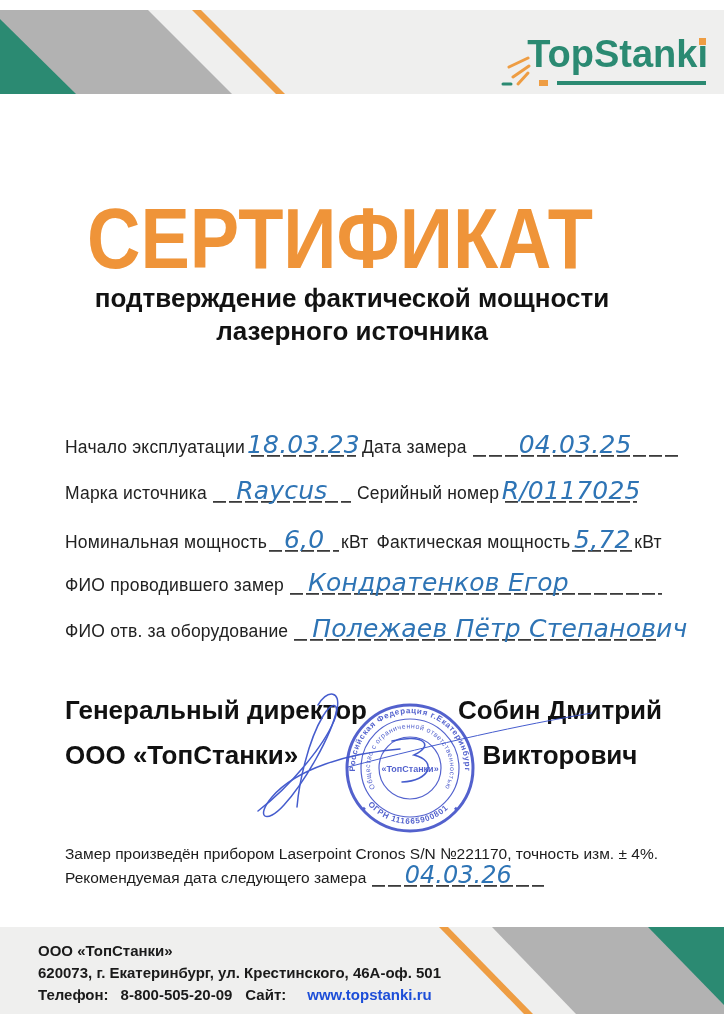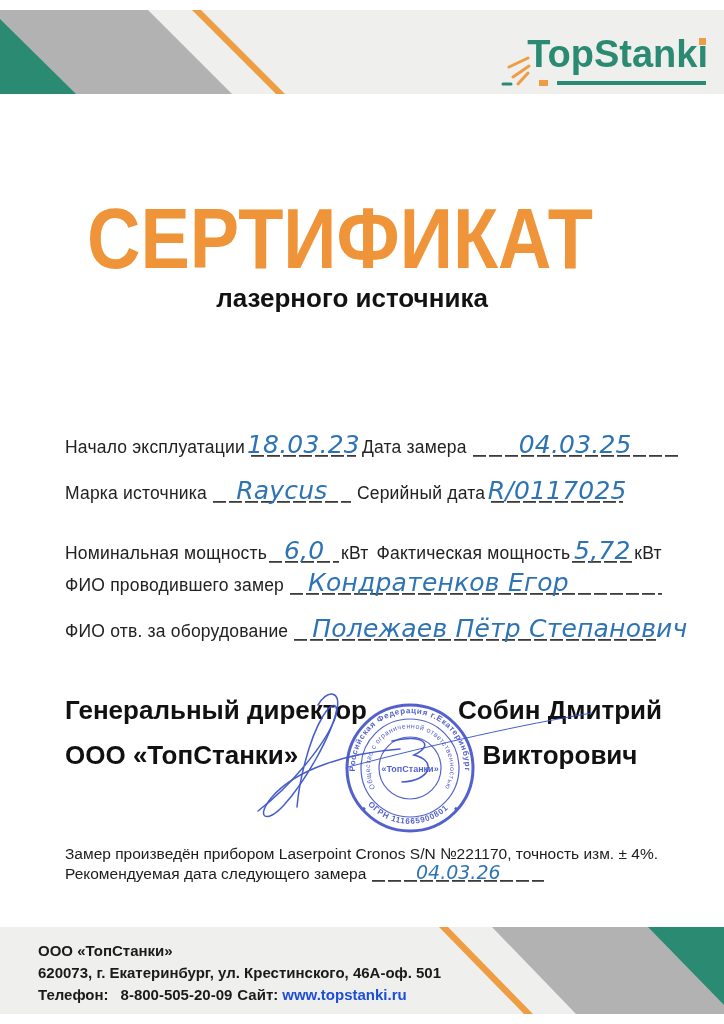--- a/index.html
+++ b/index.html
@@ -34,44 +34,44 @@
   .subtitle { position:absolute; left:0; right:20px; top:282px; text-align:center;
               font-size:26px; font-weight:bold; line-height:33px; color:#121212; }
 
   
   .form { position:absolute; left:65px; top:432px; width:605px; font-size:17.5px; color:#222; letter-spacing:0.2px; }
   .row { display:flex; align-items:baseline; white-space:nowrap; height:26px; margin-bottom:20px; }
   .lbl { flex:0 0 auto; }
   .blank { position:relative; display:inline-flex; justify-content:center; align-items:baseline;
            margin:0 6px; flex:0 0 auto;
            background:repeating-linear-gradient(90deg,#3b3b3b 0 13px,rgba(0,0,0,0) 13px 16px) left bottom / 100% 1.8px no-repeat; }
-  .blank.tight { margin:14px 2px; }
+  .blank.tight { margin:3px 2px; }
   .blank.left { justify-content:flex-start; padding-left:18px; }
   .w105{width:105px} .w205{width:205px} .w138{width:138px} .w132{width:132px}
   .w70{width:70px} .w60{width:60px} .w372{width:372px} .w362{width:362px} .w172{width:172px}
   .hand { font-family:"DejaVu Sans", sans-serif; font-style:italic; color:#2e74b5;
           font-size:25px; line-height:1; white-space:nowrap; }
 
   
   .director { position:absolute; left:65px; right:62px; top:688px; display:flex; justify-content:space-between;
               font-size:26px; font-weight:bold; line-height:45px; color:#111; }
   .director .right { text-align:center; }
   .sig-svg { position:absolute; left:200px; top:683px; }
 
   
   .notes { position:absolute; left:65px; top:845px; font-size:15.5px; color:#1c1c1c; }
   .notes .row { height:24px; margin-bottom:7px; }
-  .notes .hand { font-size:19px; }
+  .notes .hand { font-size:24px; }
 
   
   .footer-text { position:absolute; left:38px; top:13px; font-weight:bold; font-size:15px; line-height:22px; color:#1a1a1a; }
   .footer-line { display:flex; align-items:baseline; white-space:nowrap; }
   .phone-label { margin-right:12px; }
-  .phone { margin-right:5px; }
-  .site-label { margin-right:4px; }
+  .phone { margin-right:13px; }
+  .site-label { margin-right:21px; }
   .site { color:#1d4ed8; text-decoration:none; }
 </style>
 </head>
 <body>
 
 <div class="page">
 
   <header class="band band-top">
     <div class="shape gray-top"></div>
     <div class="shape teal-top"></div>
@@ -88,40 +88,41 @@
       </svg>
       <span class="logo-text">TopStanki</span>
       <span class="orange-sq"></span>
       <span class="i-dot"></span>
       <span class="logo-underline"></span>
     </div>
   </header>
 
   <div class="title">СЕРТИФИКАТ</div>
   <div class="subtitle">
+    <div>подтверждение фактической мощности</div>
     <div>лазерного источника</div>
   </div>
 
   <div class="form">
     <div class="row">
       <span class="lbl">Начало эксплуатации</span>
       <span class="blank w105">
           <span class="hand">18.03.23</span>
         </span>
       <span class="lbl">Дата замера</span>
       <span class="blank w205">
           <span class="hand">04.03.25</span>
         </span>
     </div>
     <div class="row">
       <span class="lbl">Марка источника</span>
       <span class="blank w138">
           <span class="hand">Raycus</span>
         </span>
-      <span class="lbl">Серийный дата</span>
+      <span class="lbl">Серийный номер</span>
       <span class="blank w132">
           <span class="hand">R/0117025</span>
         </span>
     </div>
     <div class="row">
       <span class="lbl">Номинальная мощность</span>
       <span class="blank tight w70">
           <span class="hand">6,0</span>
         </span>
       <span class="lbl">кВт</span>

